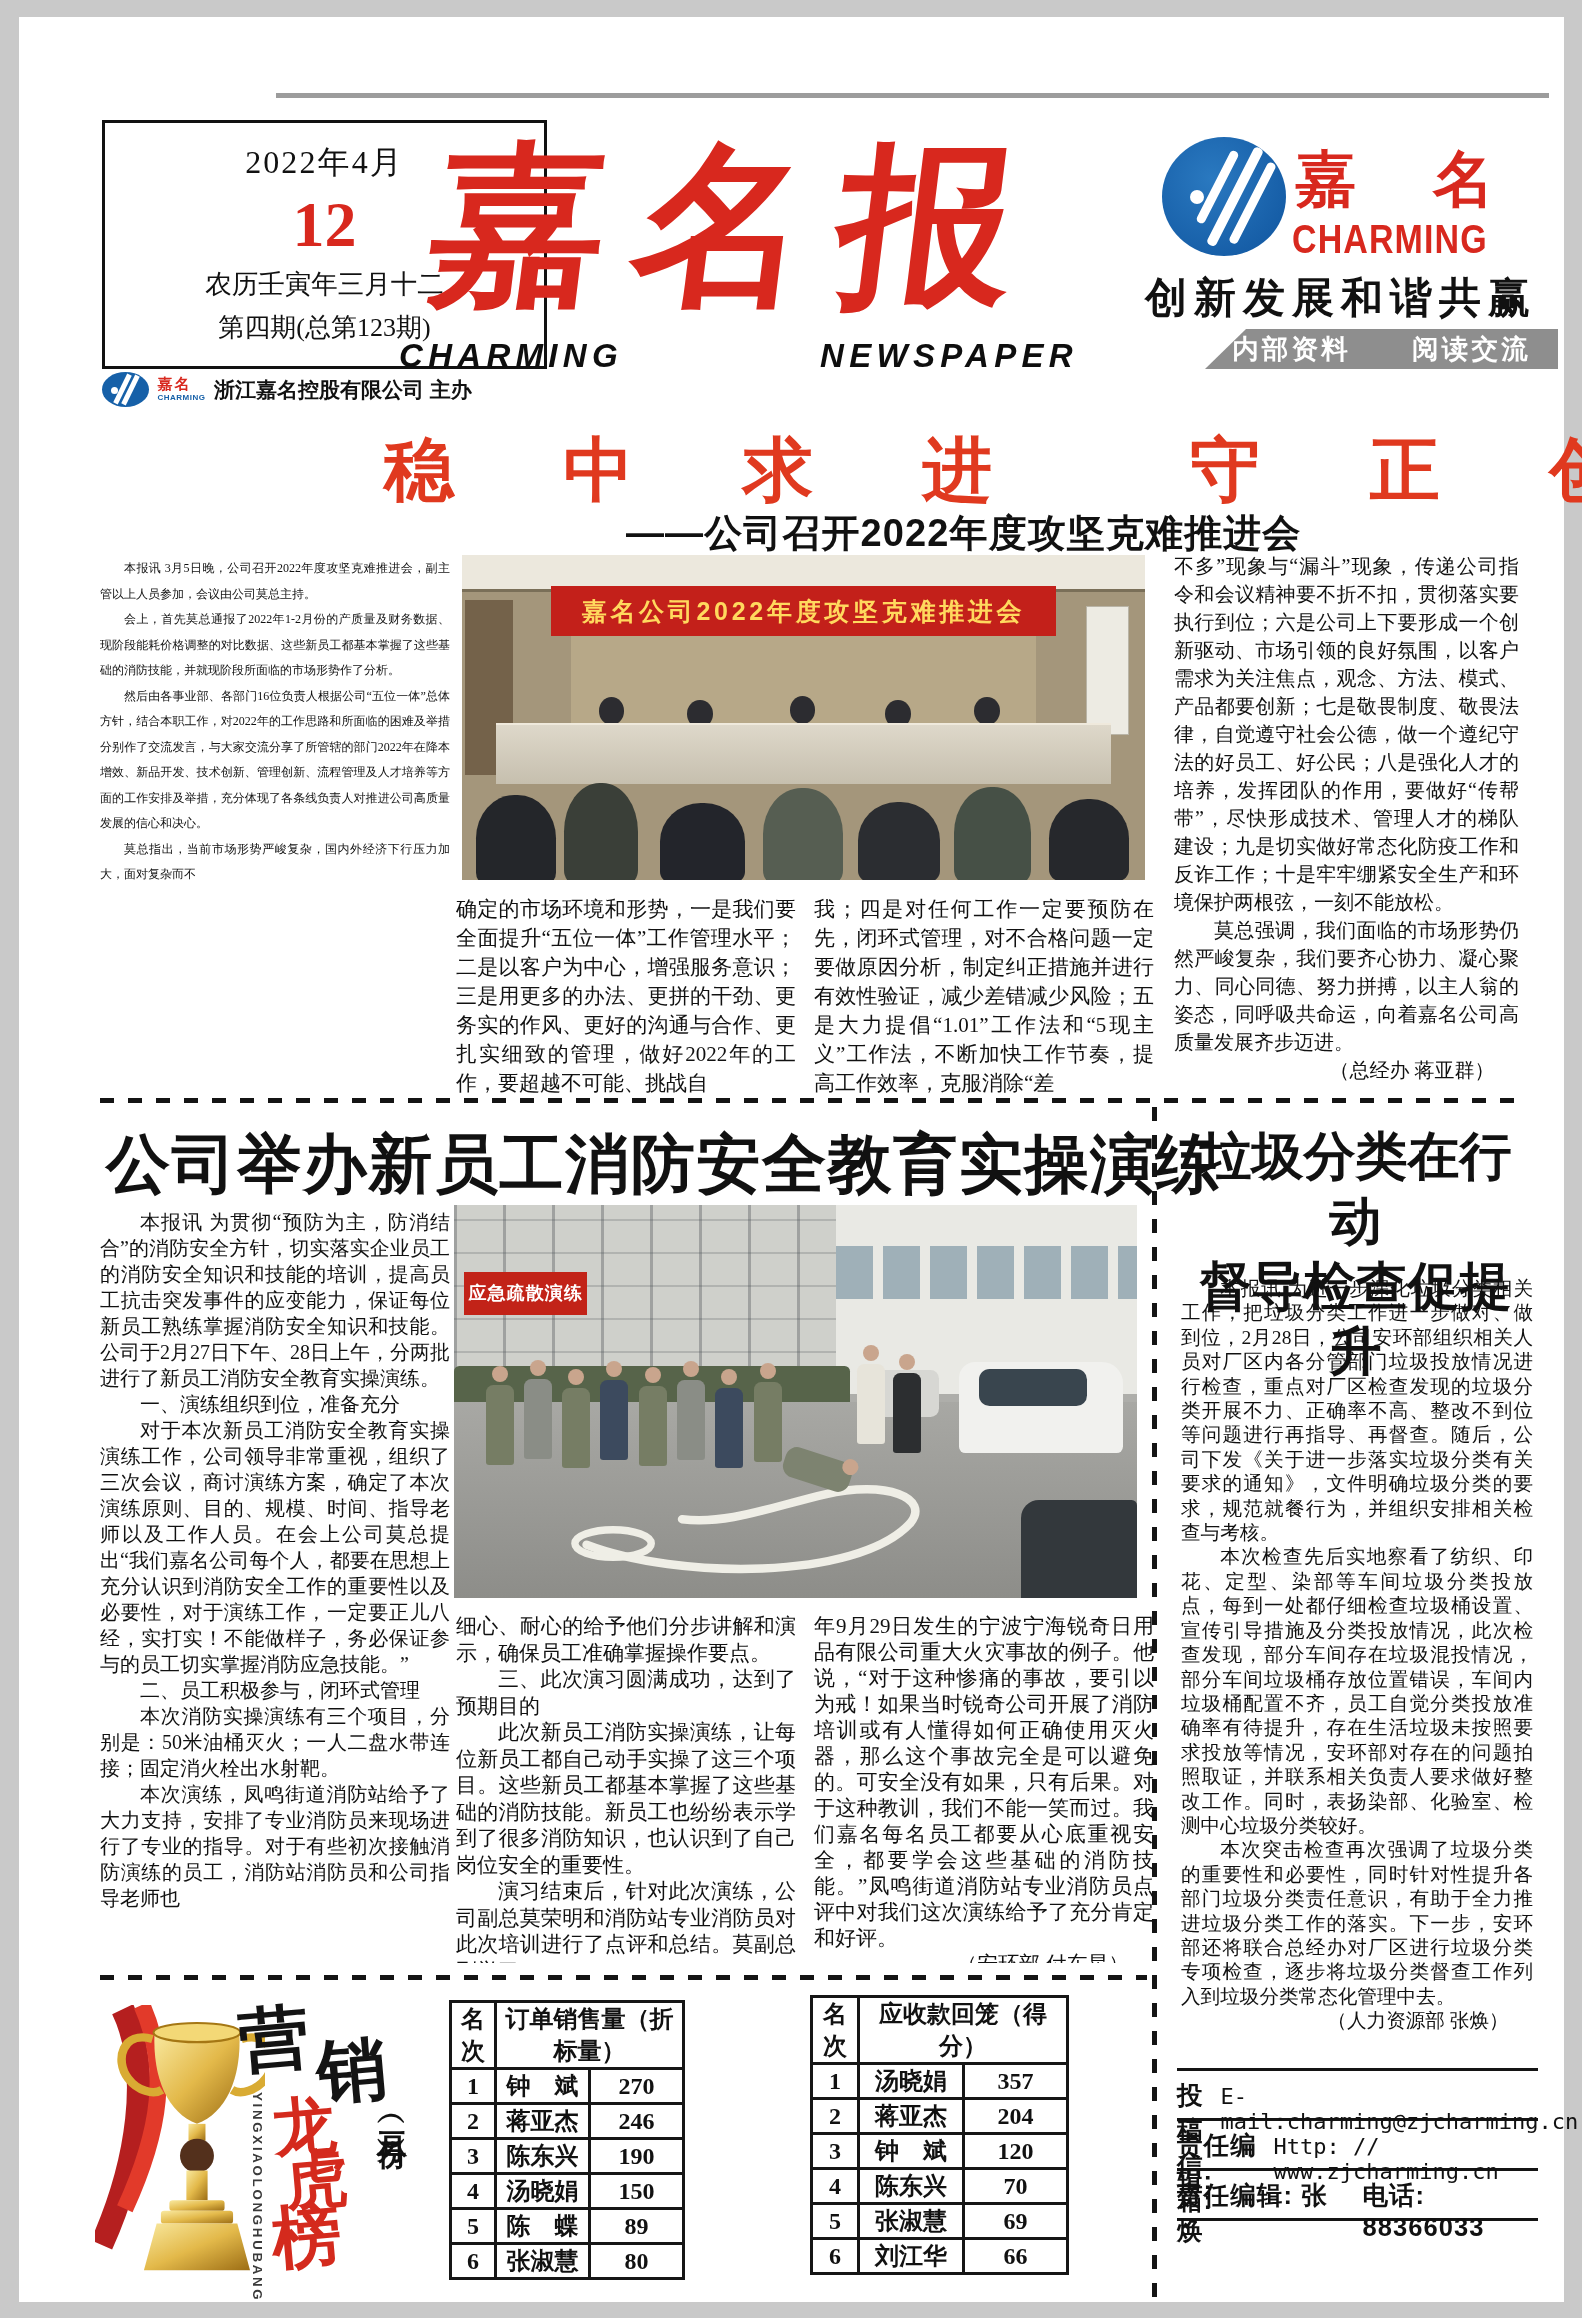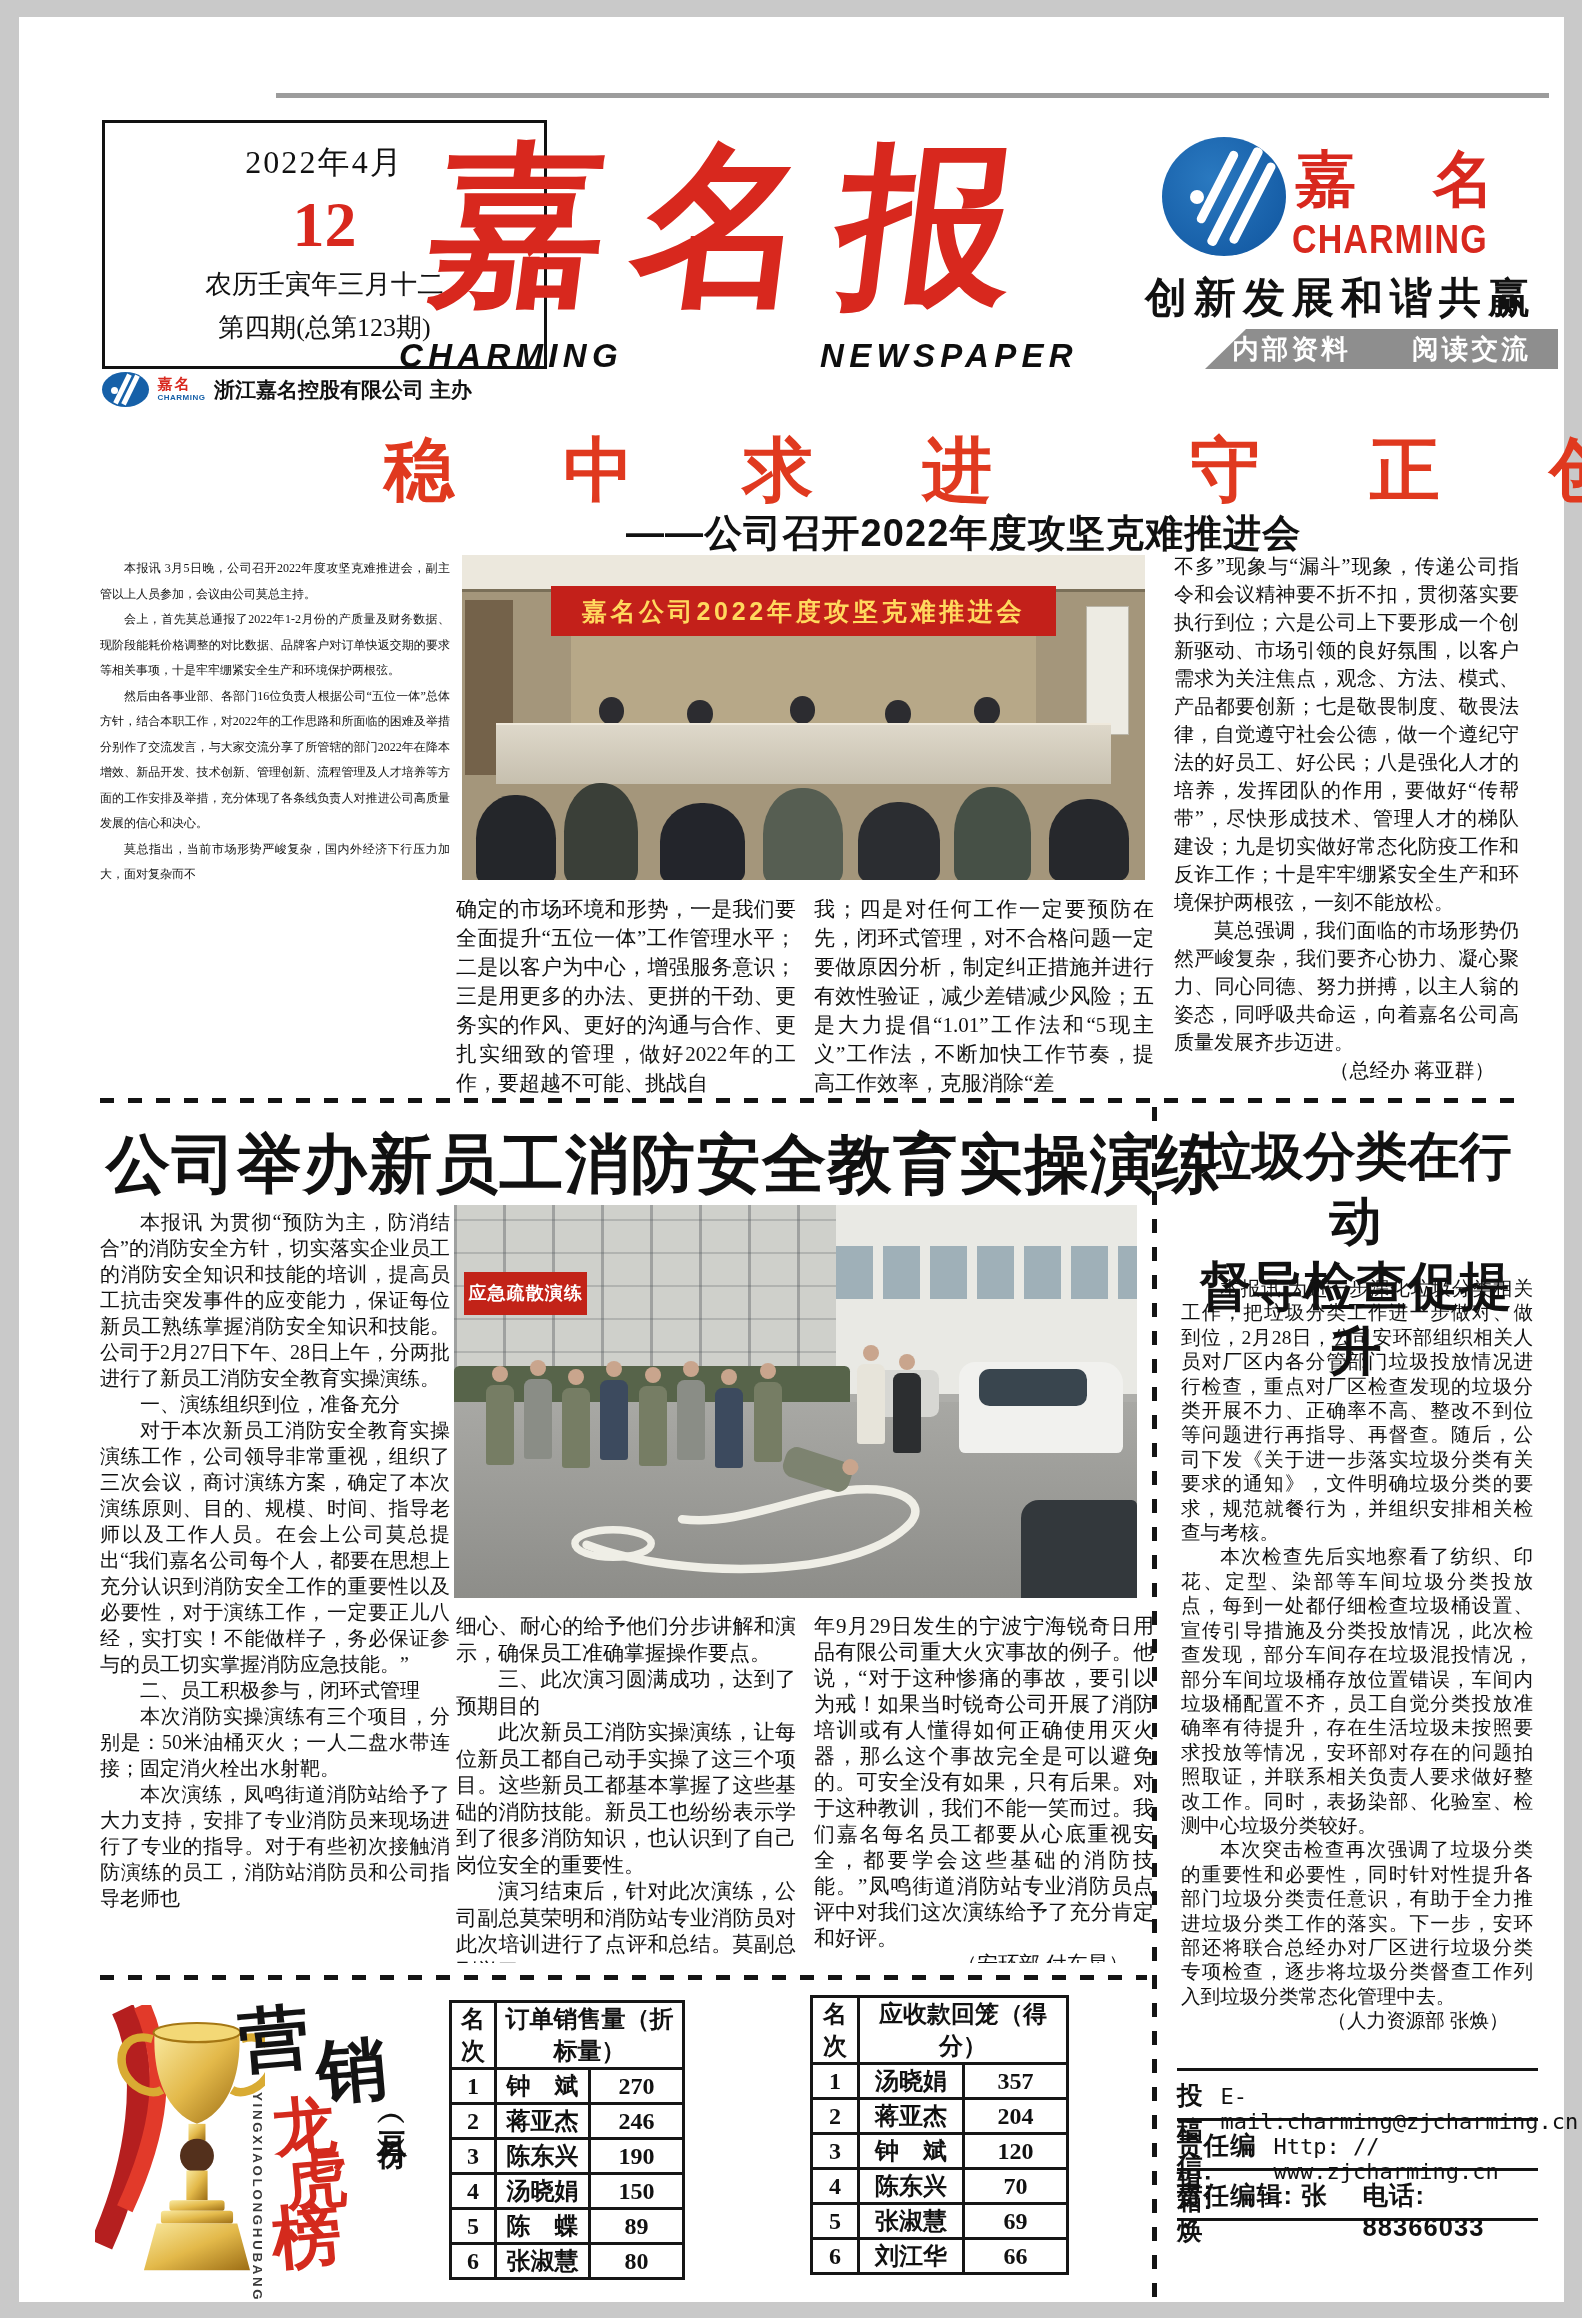--- a/index.html
+++ b/index.html
@@ -173,21 +173,21 @@
   <div class="abs logo-cn">嘉名</div>
   <div class="abs logo-en sans">CHARMING</div>
   <div class="abs slogan">创新发展和谐共赢</div>
   <div class="abs gray-banner sans">内部资料  阅读交流</div>
 
   <div class="abs headline1 sans">稳 中 求 进  守 正 创 新</div>
   <div class="abs subhead1 sans">——公司召开2022年度攻坚克难推进会</div>
 
   <div class="col col-a" style="left:100px;top:556px;width:350px;height:539px;">
     <p>本报讯 3月5日晚，公司召开2022年度攻坚克难推进会，副主管以上人员参加，会议由公司莫总主持。</p>
-    <p>会上，首先莫总通报了2022年1-2月份的产质量及财务数据、现阶段能耗价格调整的对比数据、品牌客户对订单快返交期的要求等相关事项，十是牢牢绷紧安全生产和环境保护两根弦。</p>
+    <p>会上，首先莫总通报了2022年1-2月份的产质量及财务数据、现阶段能耗价格调整的对比数据、这些新员工都基本掌握了这些基础的消防技能，并就现阶段所面临的市场形势作了分析。</p>
     <p>然后由各事业部、各部门16位负责人根据公司“五位一体”总体方针，结合本职工作，对2022年的工作思路和所面临的困难及举措分别作了交流发言，与大家交流分享了所管辖的部门2022年在降本增效、新品开发、技术创新、管理创新、流程管理及人才培养等方面的工作安排及举措，充分体现了各条线负责人对推进公司高质量发展的信心和决心。</p>
     <p>莫总指出，当前市场形势严峻复杂，国内外经济下行压力加大，面对复杂而不</p>
   </div>
 
   <div class="photo photo1">
     <div class="p1-ceiling"></div>
     <div class="p1-panel"></div>
     <div class="p1-door"></div>
     <div class="p1-ac"></div>
     <div class="p1-banner sans">嘉名公司2022年度攻坚克难推进会</div>

